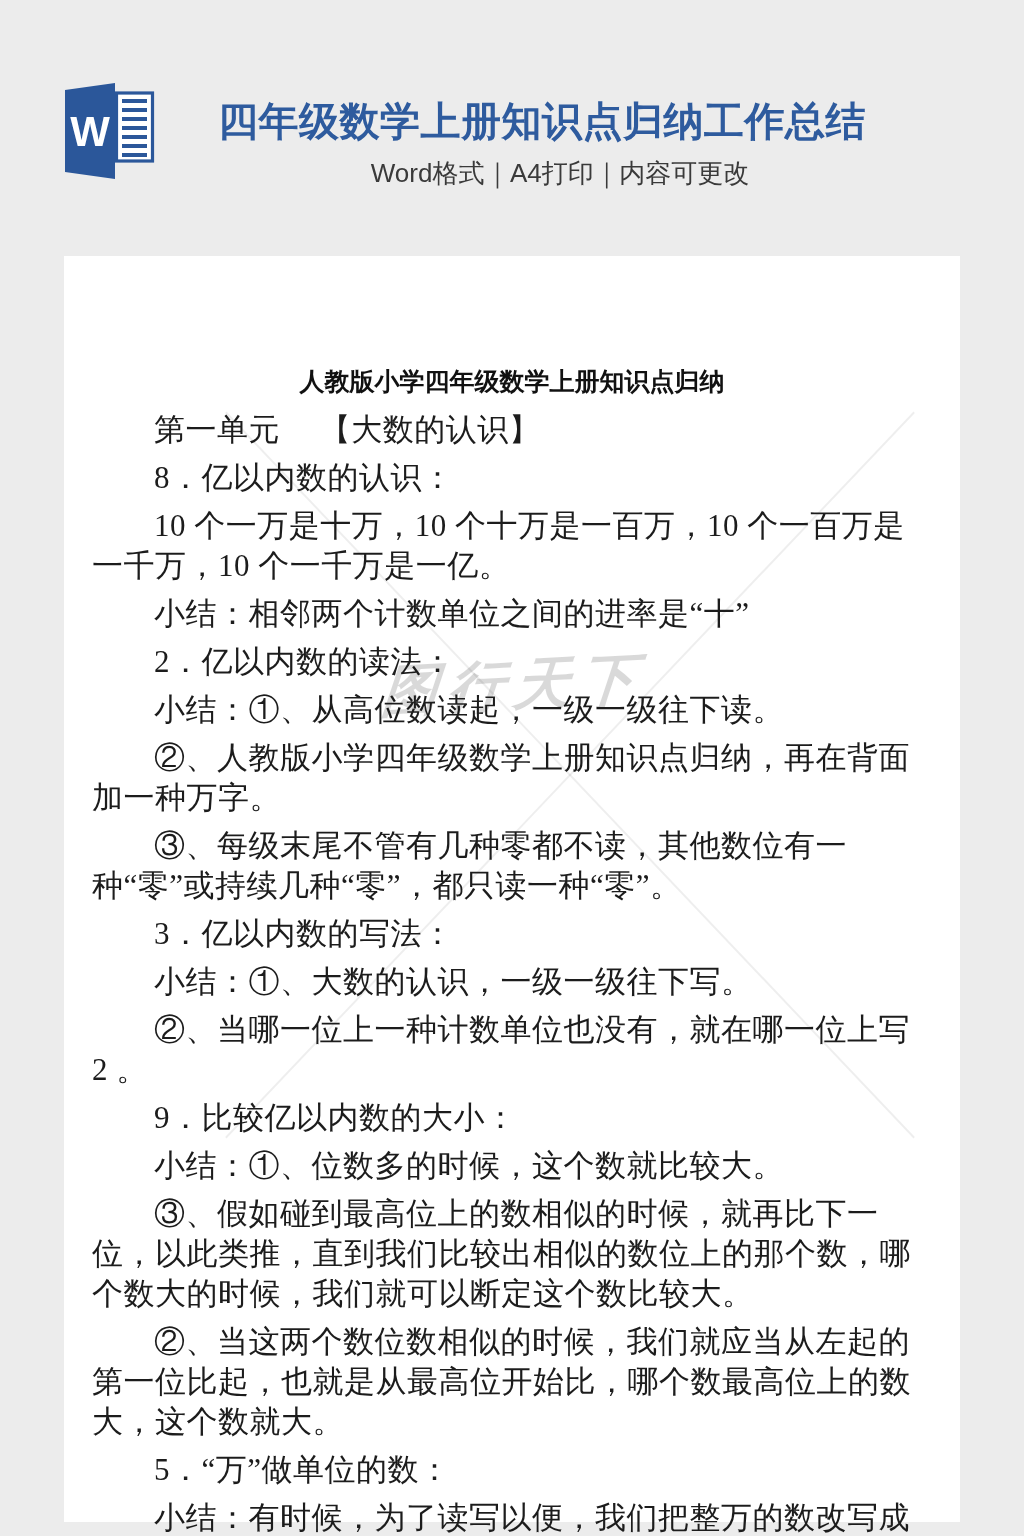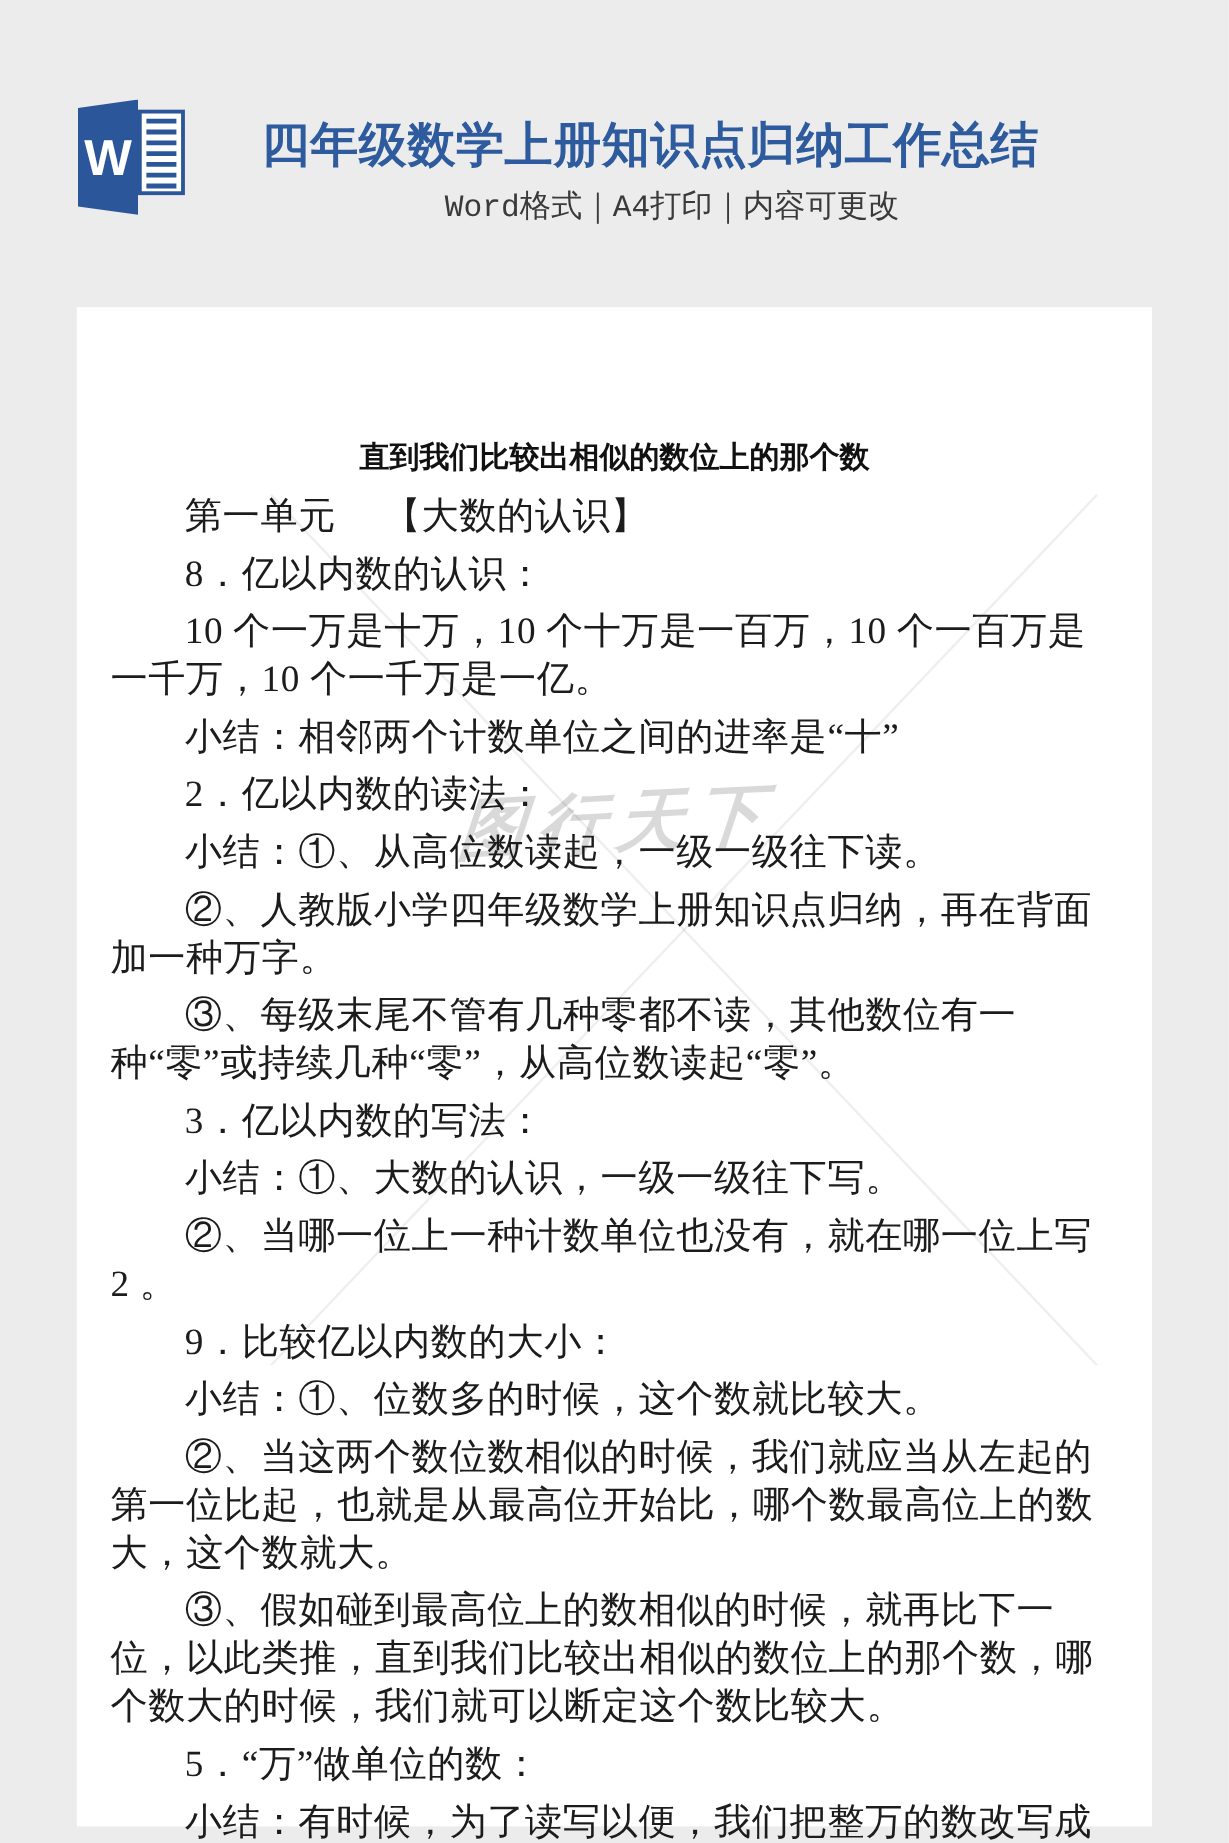--- a/index.html
+++ b/index.html
@@ -14,21 +14,21 @@
   .header{position:absolute;left:0;top:0;width:1024px;height:256px;}
   .word-icon{position:absolute;left:64px;top:83px;width:92px;height:98px;}
   .doc-title{
     position:absolute;left:218px;top:94px;width:650px;
     font-family:"Liberation Sans", sans-serif;
     font-weight:bold;font-size:40px;line-height:54px;
     color:#2e5b9e;letter-spacing:0.5px;white-space:nowrap;
   }
   .doc-subtitle{
     position:absolute;left:235px;top:156px;width:650px;
-    font-family:Liberation Mono, monospace;
+    font-family:Liberation Sans, sans-serif;
     font-size:26px;line-height:34px;color:#3a3a3a;
     text-align:center;white-space:nowrap;
   }
   
   .page{
     position:absolute;left:64px;top:256px;width:896px;height:1266px;
     background:#ffffff;
   }
   .wm-line{
     position:absolute;width:1000px;height:2px;
@@ -84,33 +84,33 @@
   <div class="doc-title">四年级数学上册知识点归纳工作总结</div>
   <div class="doc-subtitle">Word格式｜A4打印｜内容可更改</div>
 </div>
 
 <div class="page">
   <div class="wm-line a"></div>
   <div class="wm-line b"></div>
   <div class="wm-text">图行天下</div>
 
   <div class="content">
-    <h1>直到我们比较出相似的数位上的那个数</h1>
+    <h1>人教版小学四年级数学上册知识点归纳</h1>
     <p>第一单元　 【大数的认识】</p>
     <p>8．亿以内数的认识：</p>
     <p>10 个一万是十万，10 个十万是一百万，10 个一百万是一千万，10 个一千万是一亿。</p>
     <p>小结：相邻两个计数单位之间的进率是“十”</p>
     <p>2．亿以内数的读法：</p>
     <p>小结：①、从高位数读起，一级一级往下读。</p>
     <p>②、人教版小学四年级数学上册知识点归纳，再在背面加一种万字。</p>
-    <p>③、每级末尾不管有几种零都不读，其他数位有一种“零”或持续几种“零”，从高位数读起“零”。</p>
+    <p>③、每级末尾不管有几种零都不读，其他数位有一种“零”或持续几种“零”，都只读一种“零”。</p>
     <p>3．亿以内数的写法：</p>
     <p>小结：①、大数的认识，一级一级往下写。</p>
     <p>②、当哪一位上一种计数单位也没有，就在哪一位上写 2 。</p>
     <p>9．比较亿以内数的大小：</p>
     <p>小结：①、位数多的时候，这个数就比较大。</p>
+    <p>③、假如碰到最高位上的数相似的时候，就再比下一位，以此类推，直到我们比较出相似的数位上的那个数，哪个数大的时候，我们就可以断定这个数比较大。</p>
     <p>②、当这两个数位数相似的时候，我们就应当从左起的第一位比起，也就是从最高位开始比，哪个数最高位上的数大，这个数就大。</p>
-    <p>③、假如碰到最高位上的数相似的时候，就再比下一位，以此类推，直到我们比较出相似的数位上的那个数，哪个数大的时候，我们就可以断定这个数比较大。</p>
     <p>5．“万”做单位的数：</p>
     <p>小结：有时候，为了读写以便，我们把整万的数改写成有“万”做单位的数。</p>
     <p>2．求近似数：</p>
   </div>
 </div>
 
 </body></html>

